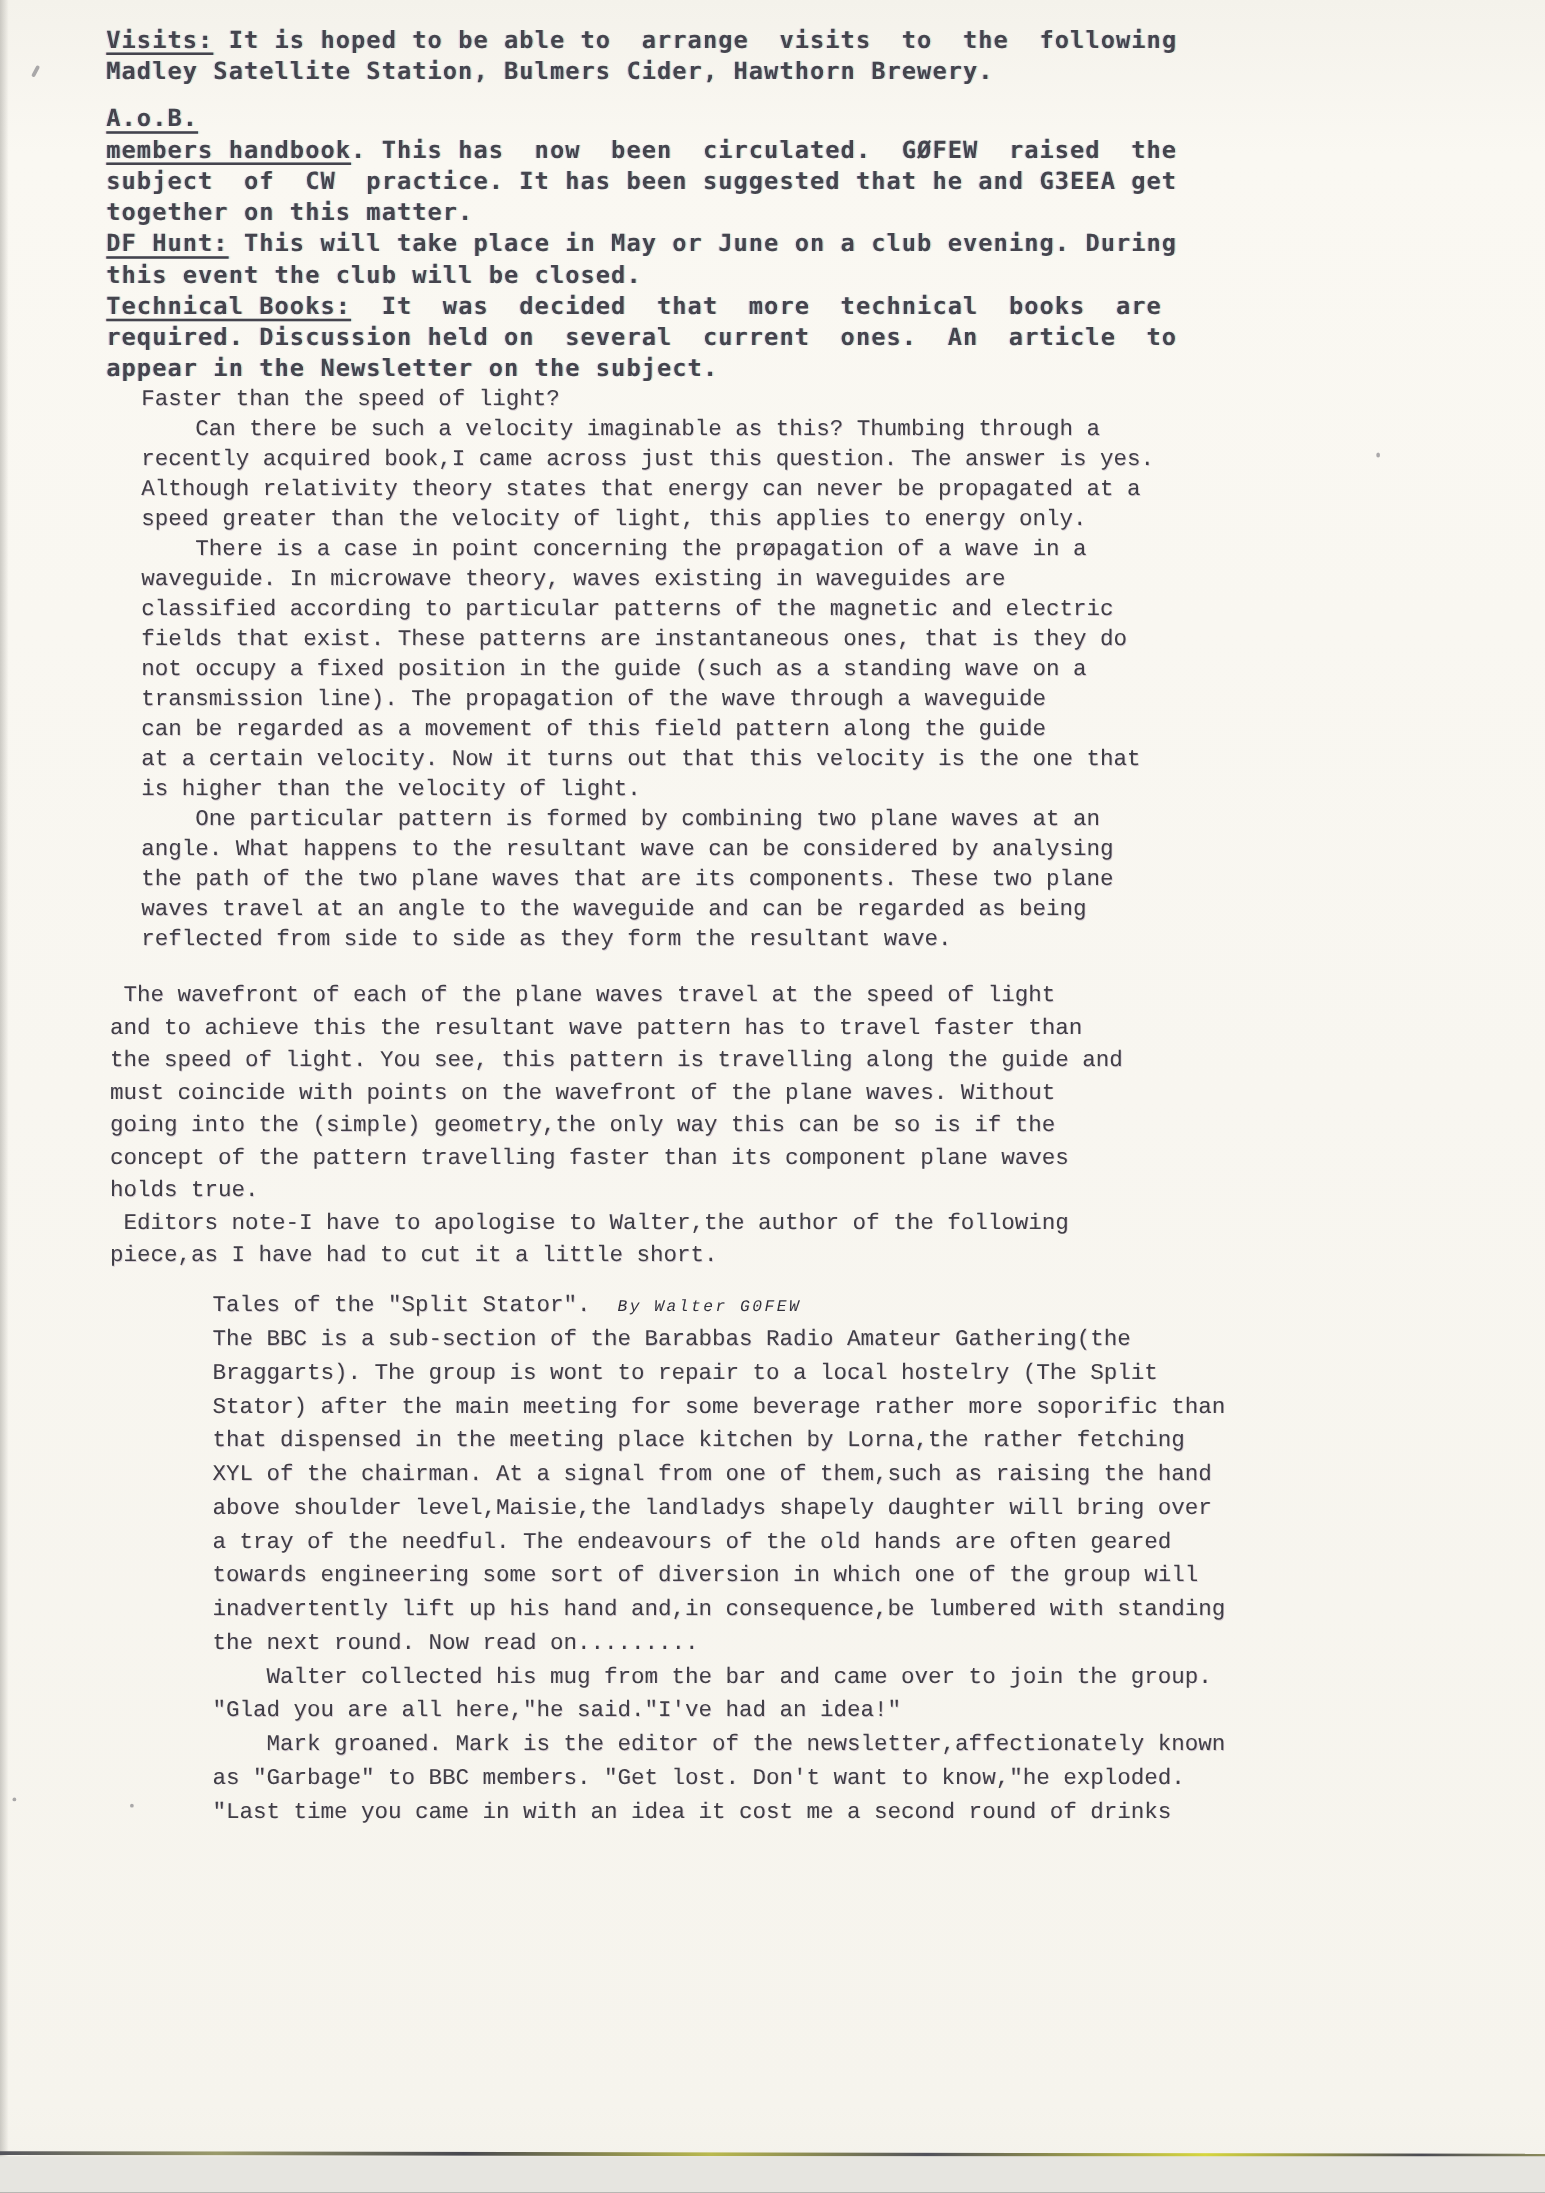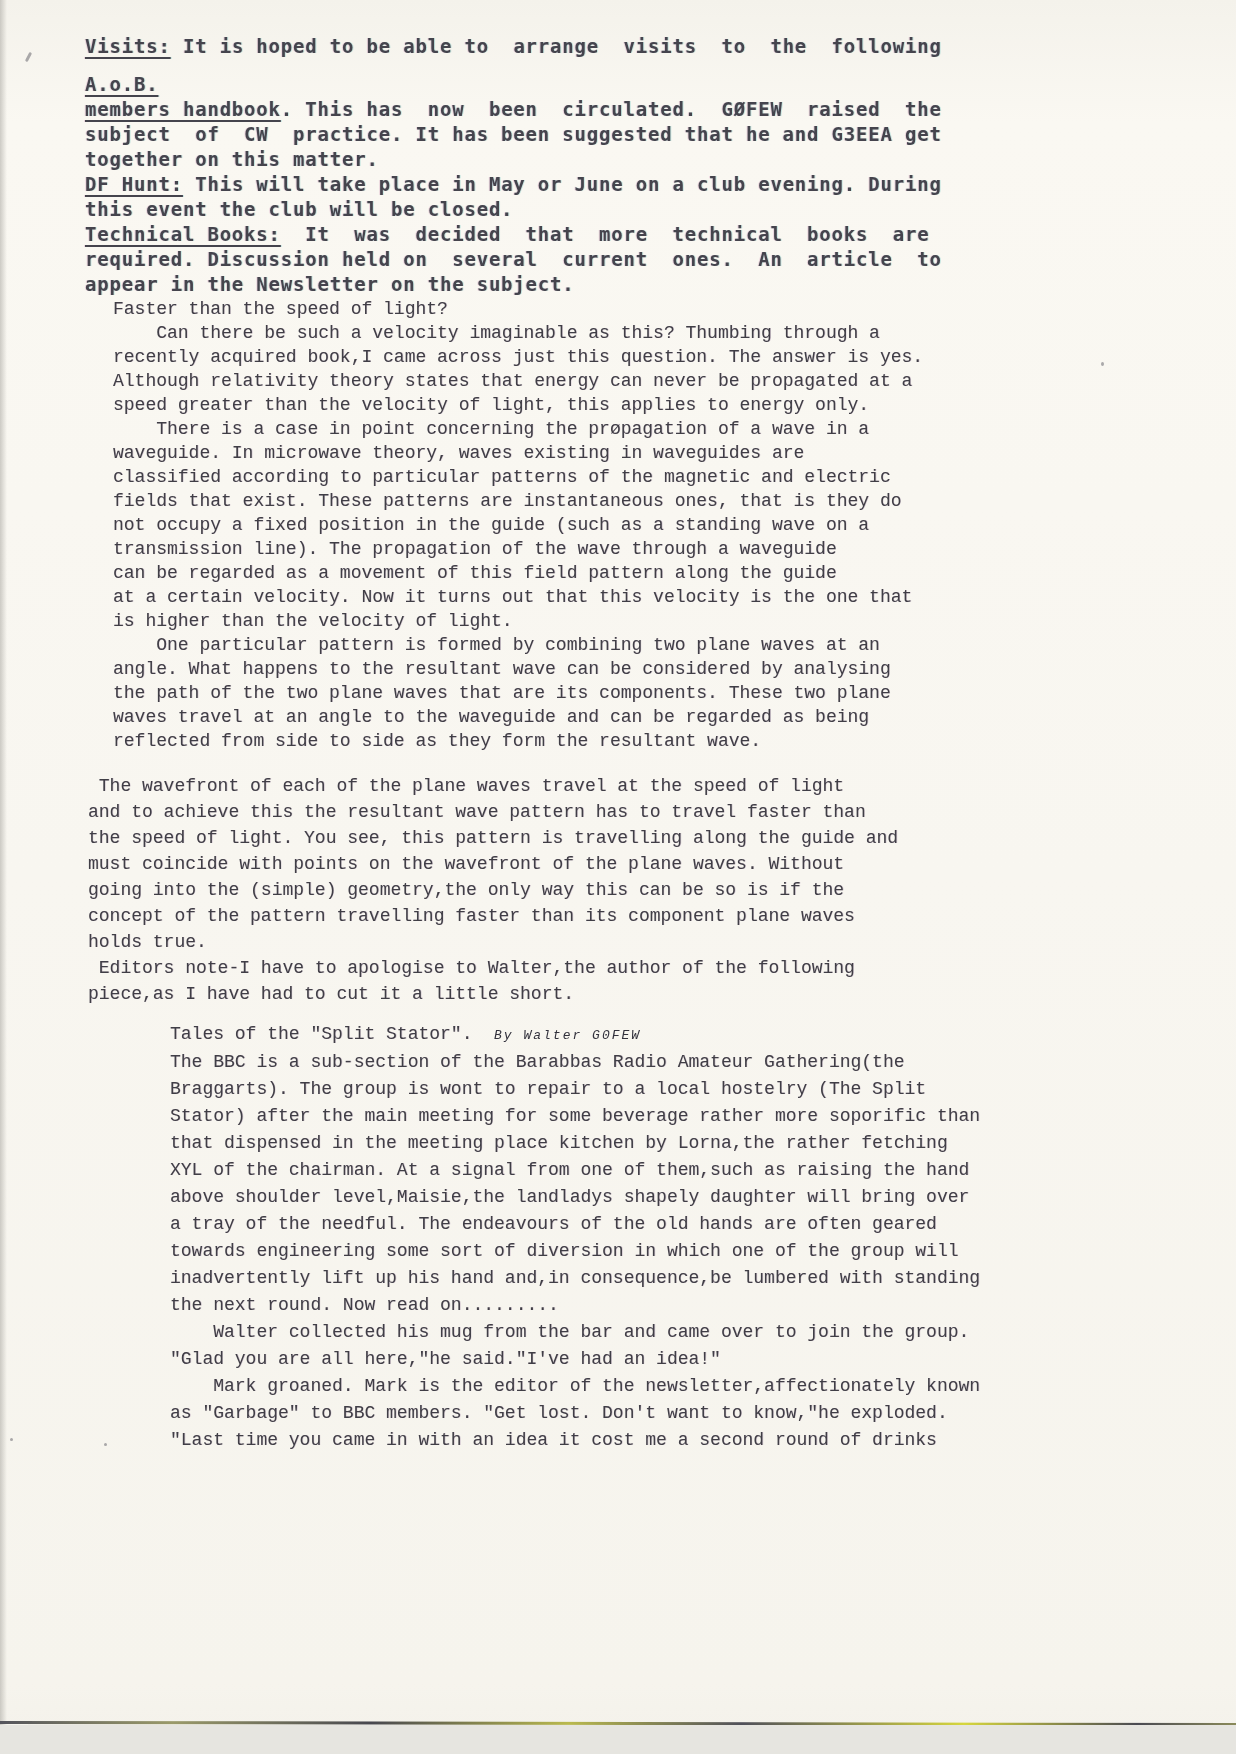--- a/index.html
+++ b/index.html
@@ -5,21 +5,21 @@
 <style>
   html, body { margin: 0; padding: 0; background: #9a9a98; }
   .page {
     position: relative;
     width: 1236px;
     height: 1754px;
     margin: 0 auto;
     overflow: hidden;
     background: linear-gradient(180deg, #f4f2eb 0%, #faf8f2 7%, #f8f6f0 50%, #f6f4ed 96%, #f3f1ea 100%);
     box-sizing: border-box;
-    padding-top: 34px;
+    padding-top: 20px;
   }
   .block { white-space: pre; }
   .line { min-height: 1em; }
 
   
   .b-minutes, .b-aob, .b-next {
     font-family: "DejaVu Sans Mono", monospace;
     font-weight: 700;
     font-size: 19px;
     line-height: 25px;
@@ -81,20 +81,20 @@
 </style>
 </head>
 <body>
 
 <div class="page" id="page">
   <div class="edge-left"></div>
   <div class="speck s1"></div>
   <div class="speck s2"></div>
   <div class="speck s3"></div>
   <div class="speck s4"></div>
-  <div class="block b-minutes"><div class="line"><span class="head">Visits:</span><span> It is hoped to be able to  arrange  visits  to  the  following</span></div></div>
+  <div class="block b-minutes"><div class="line"><span class="head">Visits:</span><span> It is hoped to be able to  arrange  visits  to  the  following</span></div><div class="line"><span>Madley Satellite Station, Bulmers Cider, Hawthorn Brewery.</span></div></div>
     <div class="block b-aob"><div class="line"><span class="head">A.o.B.</span></div><div class="line"><span class="head">members handbook</span><span>. This has  now  been  circulated.  GØFEW  raised  the</span></div><div class="line"><span>subject  of  CW  practice. It has been suggested that he and G3EEA get</span></div><div class="line"><span>together on this matter.</span></div><div class="line"><span class="head">DF Hunt:</span><span> This will take place in May or June on a club evening. During</span></div><div class="line"><span>this event the club will be closed.</span></div><div class="line"><span class="head">Technical Books:</span><span>  It  was  decided  that  more  technical  books  are</span></div><div class="line"><span>required. Discussion held on  several  current  ones.  An  article  to</span></div><div class="line"><span>appear in the Newsletter on the subject.</span></div></div>
     <div class="block b-article"><div class="line"><span>Faster than the speed of light?</span></div><div class="line"><span>    Can there be such a velocity imaginable as this? Thumbing through a</span></div><div class="line"><span>recently acquired book,I came across just this question. The answer is yes.</span></div><div class="line"><span>Although relativity theory states that energy can never be propagated at a</span></div><div class="line"><span>speed greater than the velocity of light, this applies to energy only.</span></div><div class="line"><span>    There is a case in point concerning the prøpagation of a wave in a</span></div><div class="line"><span>waveguide. In microwave theory, waves existing in waveguides are</span></div><div class="line"><span>classified according to particular patterns of the magnetic and electric</span></div><div class="line"><span>fields that exist. These patterns are instantaneous ones, that is they do</span></div><div class="line"><span>not occupy a fixed position in the guide (such as a standing wave on a</span></div><div class="line"><span>transmission line). The propagation of the wave through a waveguide</span></div><div class="line"><span>can be regarded as a movement of this field pattern along the guide</span></div><div class="line"><span>at a certain velocity. Now it turns out that this velocity is the one that</span></div><div class="line"><span>is higher than the velocity of light.</span></div><div class="line"><span>    One particular pattern is formed by combining two plane waves at an</span></div><div class="line"><span>angle. What happens to the resultant wave can be considered by analysing</span></div><div class="line"><span>the path of the two plane waves that are its components. These two plane</span></div><div class="line"><span>waves travel at an angle to the waveguide and can be regarded as being</span></div><div class="line"><span>reflected from side to side as they form the resultant wave.</span></div></div>
     <div class="block b-wavefront"><div class="line"><span> The wavefront of each of the plane waves travel at the speed of light</span></div><div class="line"><span>and to achieve this the resultant wave pattern has to travel faster than</span></div><div class="line"><span>the speed of light. You see, this pattern is travelling along the guide and</span></div><div class="line"><span>must coincide with points on the wavefront of the plane waves. Without</span></div><div class="line"><span>going into the (simple) geometry,the only way this can be so is if the</span></div><div class="line"><span>concept of the pattern travelling faster than its component plane waves</span></div><div class="line"><span>holds true.</span></div><div class="line"><span> Editors note-I have to apologise to Walter,the author of the following</span></div><div class="line"><span>piece,as I have had to cut it a little short.</span></div></div>
     <div class="block b-tales"><div class="line"><span>Tales of the "Split Stator".  </span><span class="hand">By Walter G0FEW</span></div><div class="line"><span>The BBC is a sub-section of the Barabbas Radio Amateur Gathering(the</span></div><div class="line"><span>Braggarts). The group is wont to repair to a local hostelry (The Split</span></div><div class="line"><span>Stator) after the main meeting for some beverage rather more soporific than</span></div><div class="line"><span>that dispensed in the meeting place kitchen by Lorna,the rather fetching</span></div><div class="line"><span>XYL of the chairman. At a signal from one of them,such as raising the hand</span></div><div class="line"><span>above shoulder level,Maisie,the landladys shapely daughter will bring over</span></div><div class="line"><span>a tray of the needful. The endeavours of the old hands are often geared</span></div><div class="line"><span>towards engineering some sort of diversion in which one of the group will</span></div><div class="line"><span>inadvertently lift up his hand and,in consequence,be lumbered with standing</span></div><div class="line"><span>the next round. Now read on.........</span></div><div class="line"><span>    Walter collected his mug from the bar and came over to join the group.</span></div><div class="line"><span>"Glad you are all here,"he said."I've had an idea!"</span></div><div class="line"><span>    Mark groaned. Mark is the editor of the newsletter,affectionately known</span></div><div class="line"><span>as "Garbage" to BBC members. "Get lost. Don't want to know,"he exploded.</span></div><div class="line"><span>"Last time you came in with an idea it cost me a second round of drinks</span></div></div>
     <div class="scan-bottom-line"></div>
   <div class="scan-bottom-strip"></div>
 </div>
 
 </body></html>

